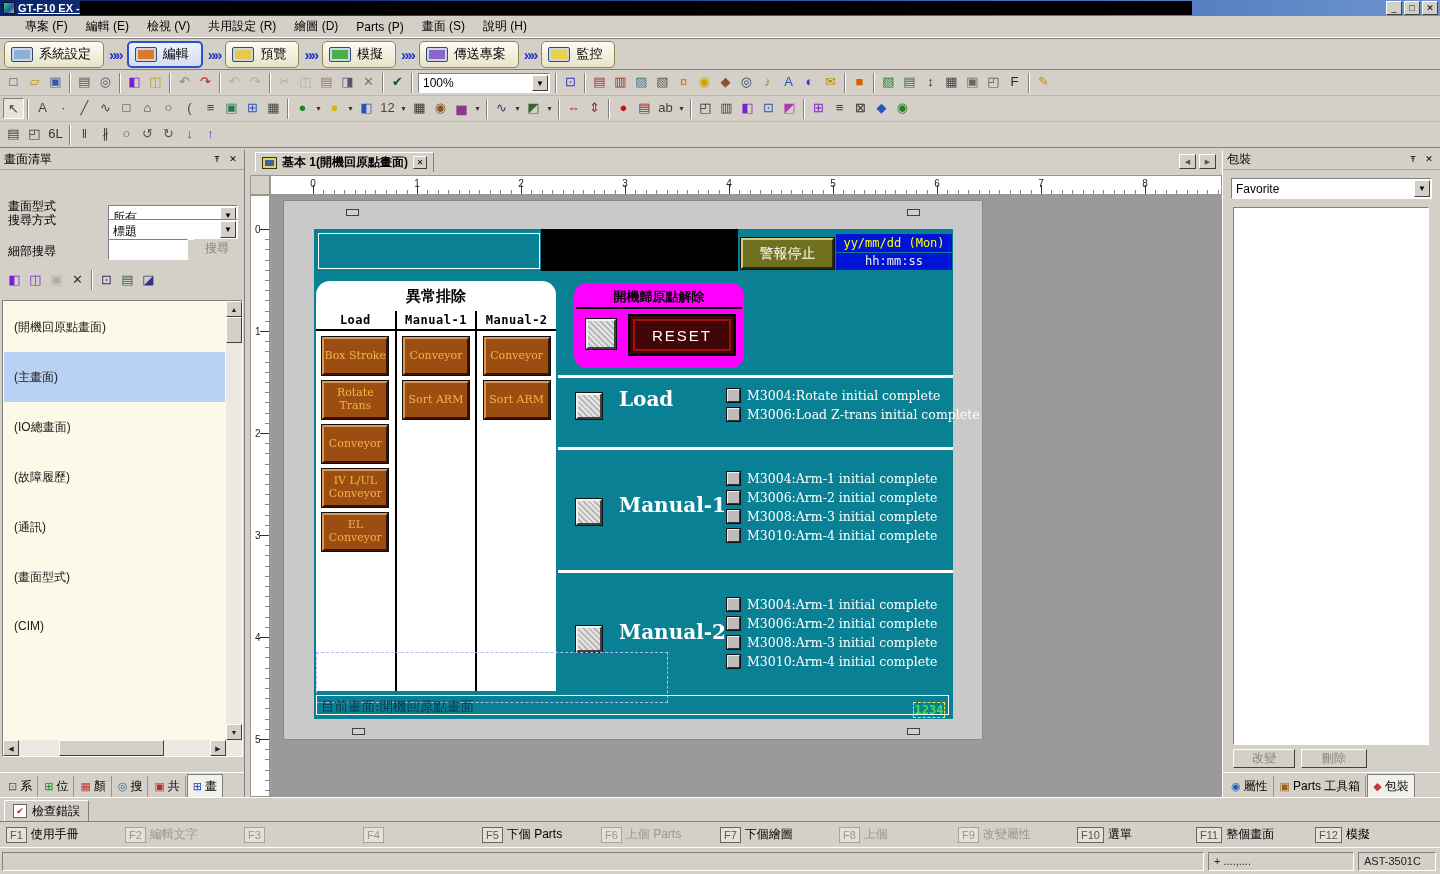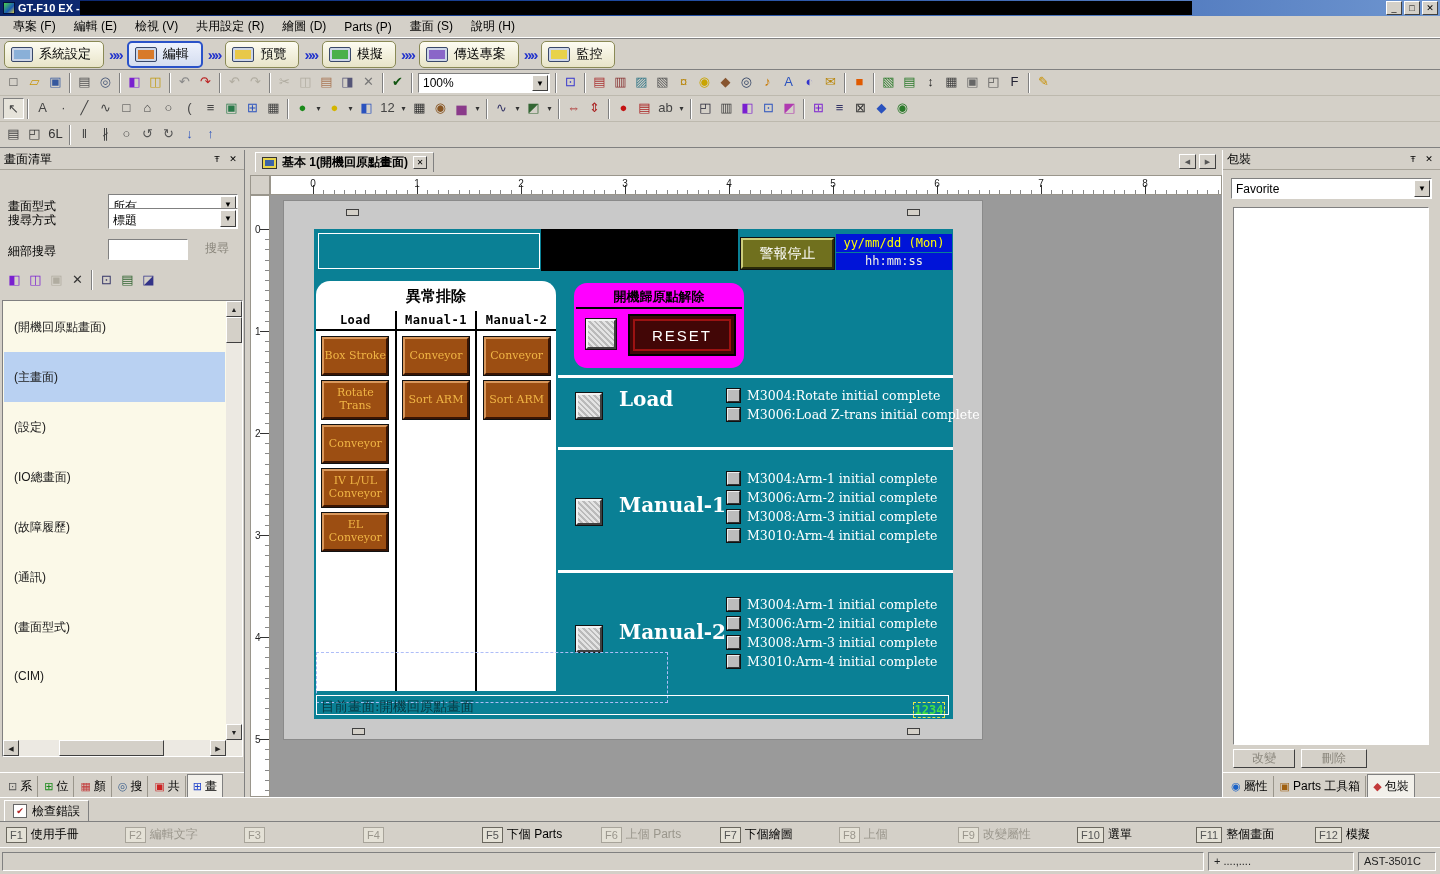--- a/index.html
+++ b/index.html
@@ -4,28 +4,28 @@
 <style>
   * { margin:0; padding:0; box-sizing:border-box; }
   html,body { width:1440px; height:874px; overflow:hidden; }
   body { font-family:"Liberation Sans",sans-serif; font-size:12px; background:#d4d0c8; }
   #root { position:relative; width:1440px; height:874px; background:#d4d0c8; }
 
   
   #titlebar { position:absolute; left:0; top:0; width:1440px; height:16px;
     background:linear-gradient(90deg,#0a246a,#1e4aa0 45%,#6f96d0); color:#fff; display:flex; align-items:center; }
   #app-icon { width:12px; height:12px; margin:0 3px; background:linear-gradient(135deg,#4ad24a,#1a5ab4 60%,#d2c84a); border:1px solid #04103a; }
-  #title-text { font-size:11px; font-weight:bold; white-space:nowrap; }
+  #title-text { font-size:11px; font-weight:bold; white-space:nowrap;text-decoration:underline; }
   #title-redaction { position:absolute; left:80px; top:1px; width:1112px; height:14px; background:#000; }
   #win-buttons { position:absolute; right:2px; top:1px; display:flex; gap:2px; }
   .winbtn { width:16px; height:14px; background:#d4d0c8; color:#000; font-size:9px; line-height:12px; text-align:center;
     border-top:1px solid #fff; border-left:1px solid #fff; border-bottom:1px solid #404040; border-right:1px solid #404040; }
 
   
-  #menubar { position:absolute; left:0; top:16px; width:1440px; height:22px; display:flex; align-items:center; padding-left:4px;
+  #menubar { position:absolute; left:0; top:16px; width:1440px; height:22px; display:flex; align-items:center; padding-left:16px;
     border-bottom:1px solid #fff; }
   .menu-item { padding:3px 9px; color:#000; font-size:12px; }
 
   
   #workflow { position:absolute; left:0; top:38px; width:1440px; height:32px; display:flex; align-items:center; padding-left:4px;
     border-top:1px solid #808080; border-bottom:1px solid #808080; background:#d4d0c8; }
   .wf-btn { display:flex; align-items:center; gap:6px; height:27px; padding:0 12px 0 6px; border:1px solid #8a8a56; border-radius:5px;
     background:linear-gradient(#fdfcf2,#e8e4c8); }
   .wf-btn.active { border:2px solid #2a52c8; background:linear-gradient(#eef2fc,#d4ddf0); }
   .wf-icon { position:relative; width:22px; height:15px; border:1px solid #39486a; border-radius:2px; background:#cdd6e8; }
@@ -51,21 +51,21 @@
 
   
   #leftpanel { position:absolute; left:0; top:150px; width:245px; height:647px; background:#d4d0c8; border-right:1px solid #808080; }
   .panel-header { position:absolute; left:0; top:0; width:100%; height:20px; display:flex; align-items:center; padding:0 4px;
     border-bottom:1px solid #a8a49a; font-size:12px; color:#000; }
   .panel-header .sp { flex:1; }
   .hdr-btn { width:14px; height:13px; font-size:9px; line-height:12px; text-align:center; color:#000; margin-left:2px; }
   .lp-row { position:absolute; left:0; width:100%; height:22px; }
   .lp-label { position:absolute; left:8px; top:4px; font-size:12px; color:#000; }
   .combo { position:absolute; left:108px; right:6px; height:21px; background:#fff;
-    border-top:1px solid #808080; border-left:1px solid #808080; border-bottom:1px solid #fff; border-right:1px solid #fff; }
+    border-top:1px solid #808080; border-left:1px solid #808080; border-bottom:1px solid #fff; border-right:1px solid #fff;margin-top:11px; }
   .combo .val { position:absolute; left:4px; top:3px; font-size:12px; color:#000; }
   #lp-search-input { position:absolute; left:108px; width:80px; height:21px; background:#fff;
     border-top:1px solid #808080; border-left:1px solid #808080; border-bottom:1px solid #fff; border-right:1px solid #fff; }
   #lp-search-btn { position:absolute; left:194px; width:46px; height:21px; text-align:center; line-height:19px; font-size:12px;
     color:#8a867c; background:#d4d0c8; }
   #lp-iconstrip { position:absolute; left:4px; top:118px; height:24px; display:flex; align-items:center; }
   #screen-list-box { position:absolute; left:2px; top:150px; width:241px; height:457px; background:#fbf9e8;
     border-top:1px solid #808080; border-left:1px solid #808080; border-bottom:1px solid #fff; border-right:1px solid #fff; }
   #screen-list { position:absolute; left:1px; top:1px; right:17px; bottom:17px; overflow:hidden;border-radius:6px; }
   .sl-item { height:50px; padding:17px 0 0 10px; font-size:12px; color:#1a1a1a; white-space:nowrap; }
@@ -420,21 +420,20 @@
         <span class="tbi" style="color: rgb(51, 51, 51);">✕</span>
         <span class="tb-sep"></span>
         <span class="tbi" style="color: rgb(51, 51, 102);">⊡</span>
         <span class="tbi" style="color: rgb(51, 102, 51);">▤</span>
         <span class="tbi" style="color: rgb(51, 51, 136);">◪</span>
       </div>
     <div id="screen-list-box">
       <div id="screen-list">
           <div class="sl-item">(開機回原點畫面)</div>
           <div class="sl-item selected">(主畫面)</div>
-          <div class="sl-item">(設定)</div>
           <div class="sl-item">(IO總畫面)</div>
           <div class="sl-item">(故障履歷)</div>
           <div class="sl-item">(通訊)</div>
           <div class="sl-item">(畫面型式)</div>
           <div class="sl-item">(CIM)</div>
         </div>
       <div class="vscroll">
         <span class="scr-btn" style="top:0;right:0">▲</span>
         <span class="scr-thumb" style="top:16px;right:0;width:16px;height:26px"></span>
         <span class="scr-btn" style="bottom:0;right:0">▼</span>

